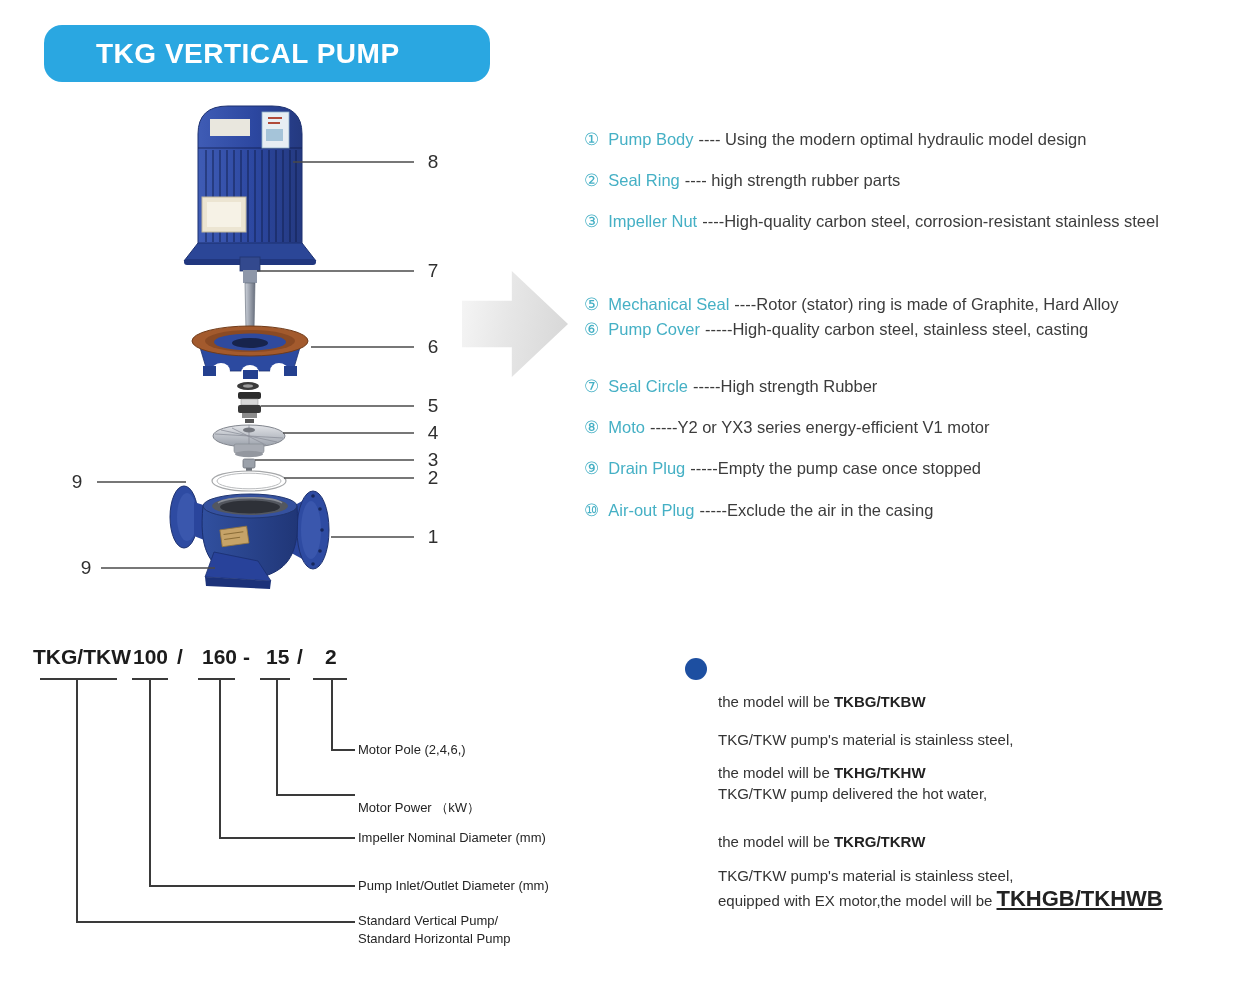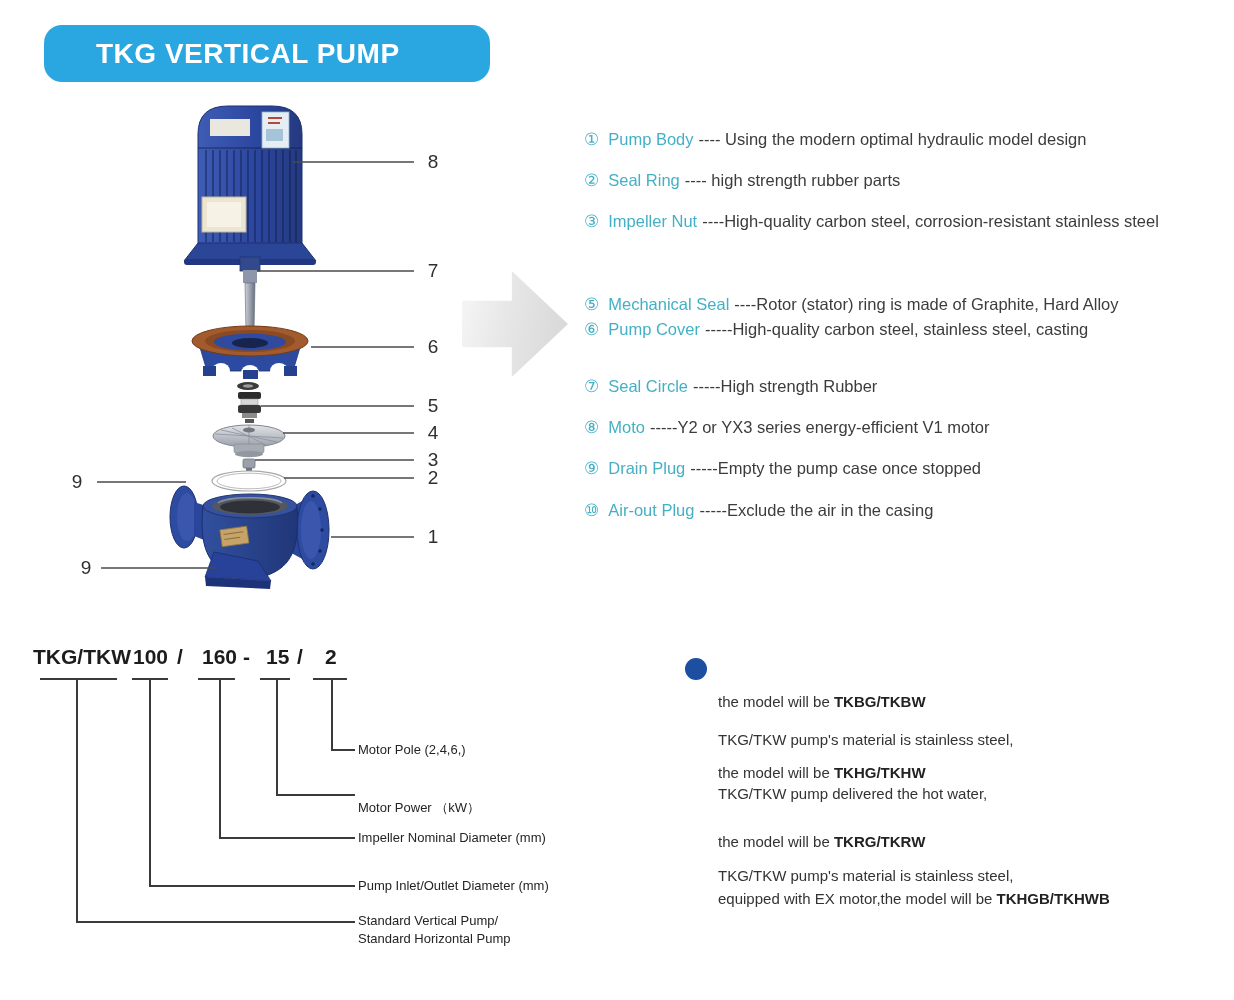--- a/index.html
+++ b/index.html
@@ -22,21 +22,21 @@
          clip-path:polygon(0 28%,47% 28%,47% 0,100% 50%,47% 100%,47% 72%,0 72%);}
 
   .model-seg{position:absolute;font-weight:bold;font-size:21px;color:#1c1c1c;white-space:nowrap;}
   .hline{position:absolute;background:#3a3a3a;height:2px;}
   .vline{position:absolute;background:#3a3a3a;width:2px;}
   .mlabel{position:absolute;font-size:13px;color:#242424;white-space:nowrap;}
 
   .bullet{left:685px;top:658px;width:22px;height:22px;border-radius:50%;background:#1d4fa1;}
   .note-line{position:absolute;left:718px;font-size:15px;color:#333333;white-space:nowrap;height:20px;line-height:20px;}
   .note-line b{font-weight:bold;color:#222222;}
-  .note-big b{font-size:15px;}
+  .note-big b{font-size:22px;text-decoration:underline;}
 </style>
 </head>
 <body>
 
 <div class="page">
 
   <div class="abs banner">TKG VERTICAL PUMP</div>
 
   <svg class="abs" style="left:40px;top:95px" width="420" height="510" viewBox="40 95 420 510">
     <defs>

